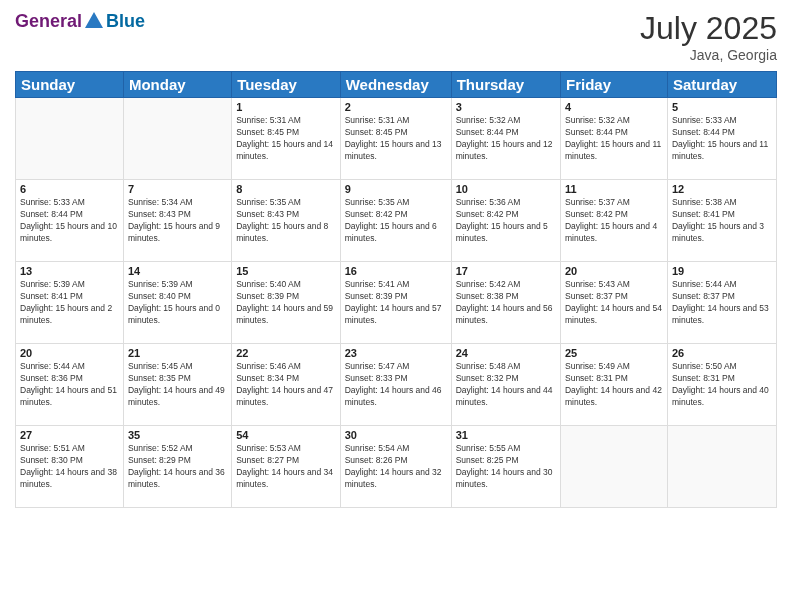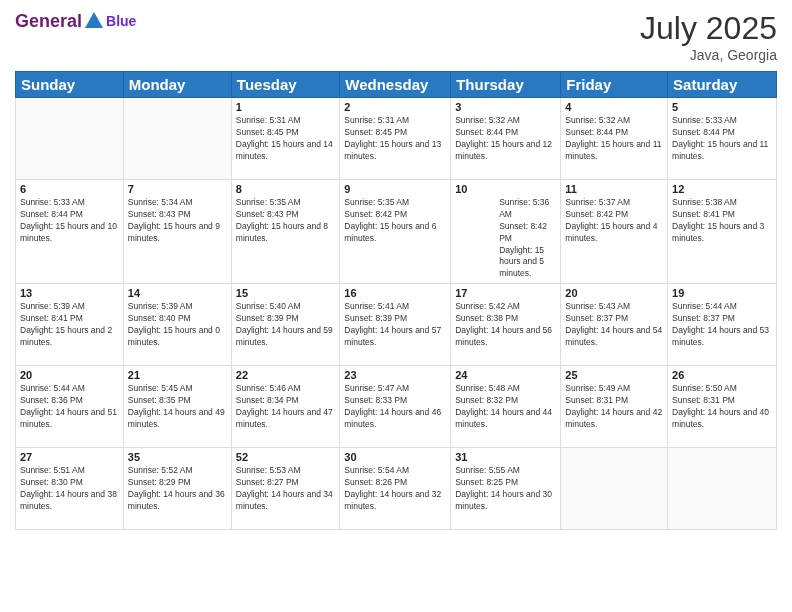--- a/index.html
+++ b/index.html
@@ -82,21 +82,21 @@
 
 <div class="page">
   <div class="header">
     <div class="logo">
       <div style="display:flex;align-items:center;">
         <span style="font-size:18px;font-weight:bold;color:#701a75;">General</span>
         <svg width="22" height="22" viewBox="0 0 22 22" style="margin: 0 1px;">
           <polygon points="11,2 20,18 2,18" fill="#2979c2"></polygon>
         </svg>
       </div>
-      <span style="font-size:14px;font-weight:bold;color:#6d28d9;">Blue</span>
+      <span style="font-size:18px;font-weight:bold;color:#0369a1;">Blue</span>
     </div>
     <div class="title-block">
       <div class="title-month">July 2025</div>
       <div class="title-location">Java, Georgia</div>
     </div>
   </div>
 
   <table class="calendar">
     <thead>
       <tr>
@@ -164,21 +164,21 @@
 Daylight: 15 hours and 8 minutes.</div>
           </td>
           <td>
             <div class="day-number">9</div>
             <div class="day-info" style="white-space: pre-line;">Sunrise: 5:35 AM
 Sunset: 8:42 PM
 Daylight: 15 hours and 6 minutes.</div>
           </td>
           <td>
             <div class="day-number">10</div>
-            <div class="day-info" style="white-space: pre-line; margin-left: 44px;">Sunrise: 5:36 AM
+            <div class="day-info" style="white-space: pre-line;">Sunrise: 5:36 AM
 Sunset: 8:42 PM
 Daylight: 15 hours and 5 minutes.</div>
           </td>
           <td>
             <div class="day-number">11</div>
             <div class="day-info" style="white-space: pre-line;">Sunrise: 5:37 AM
 Sunset: 8:42 PM
 Daylight: 15 hours and 4 minutes.</div>
           </td>
           <td>
@@ -283,21 +283,21 @@
 Sunset: 8:30 PM
 Daylight: 14 hours and 38 minutes.</div>
           </td>
           <td>
             <div class="day-number">35</div>
             <div class="day-info" style="white-space: pre-line;">Sunrise: 5:52 AM
 Sunset: 8:29 PM
 Daylight: 14 hours and 36 minutes.</div>
           </td>
           <td>
-            <div class="day-number">52</div>
+            <div class="day-number">54</div>
             <div class="day-info" style="white-space: pre-line;">Sunrise: 5:53 AM
 Sunset: 8:27 PM
 Daylight: 14 hours and 34 minutes.</div>
           </td>
           <td>
             <div class="day-number">30</div>
             <div class="day-info" style="white-space: pre-line;">Sunrise: 5:54 AM
 Sunset: 8:26 PM
 Daylight: 14 hours and 32 minutes.</div>
           </td>

